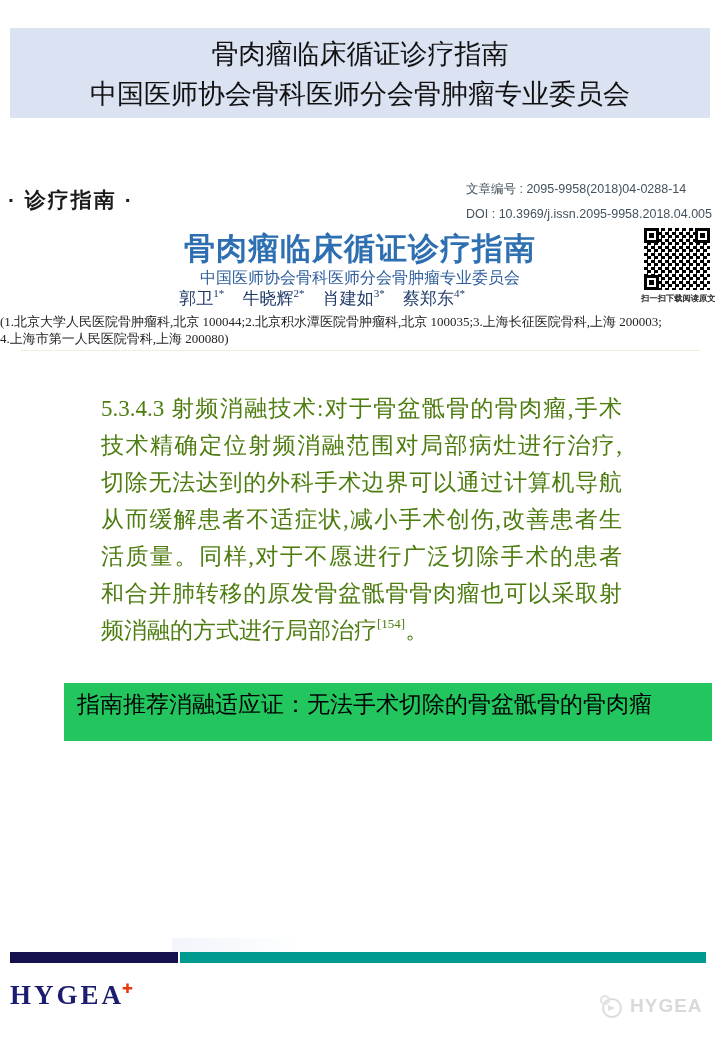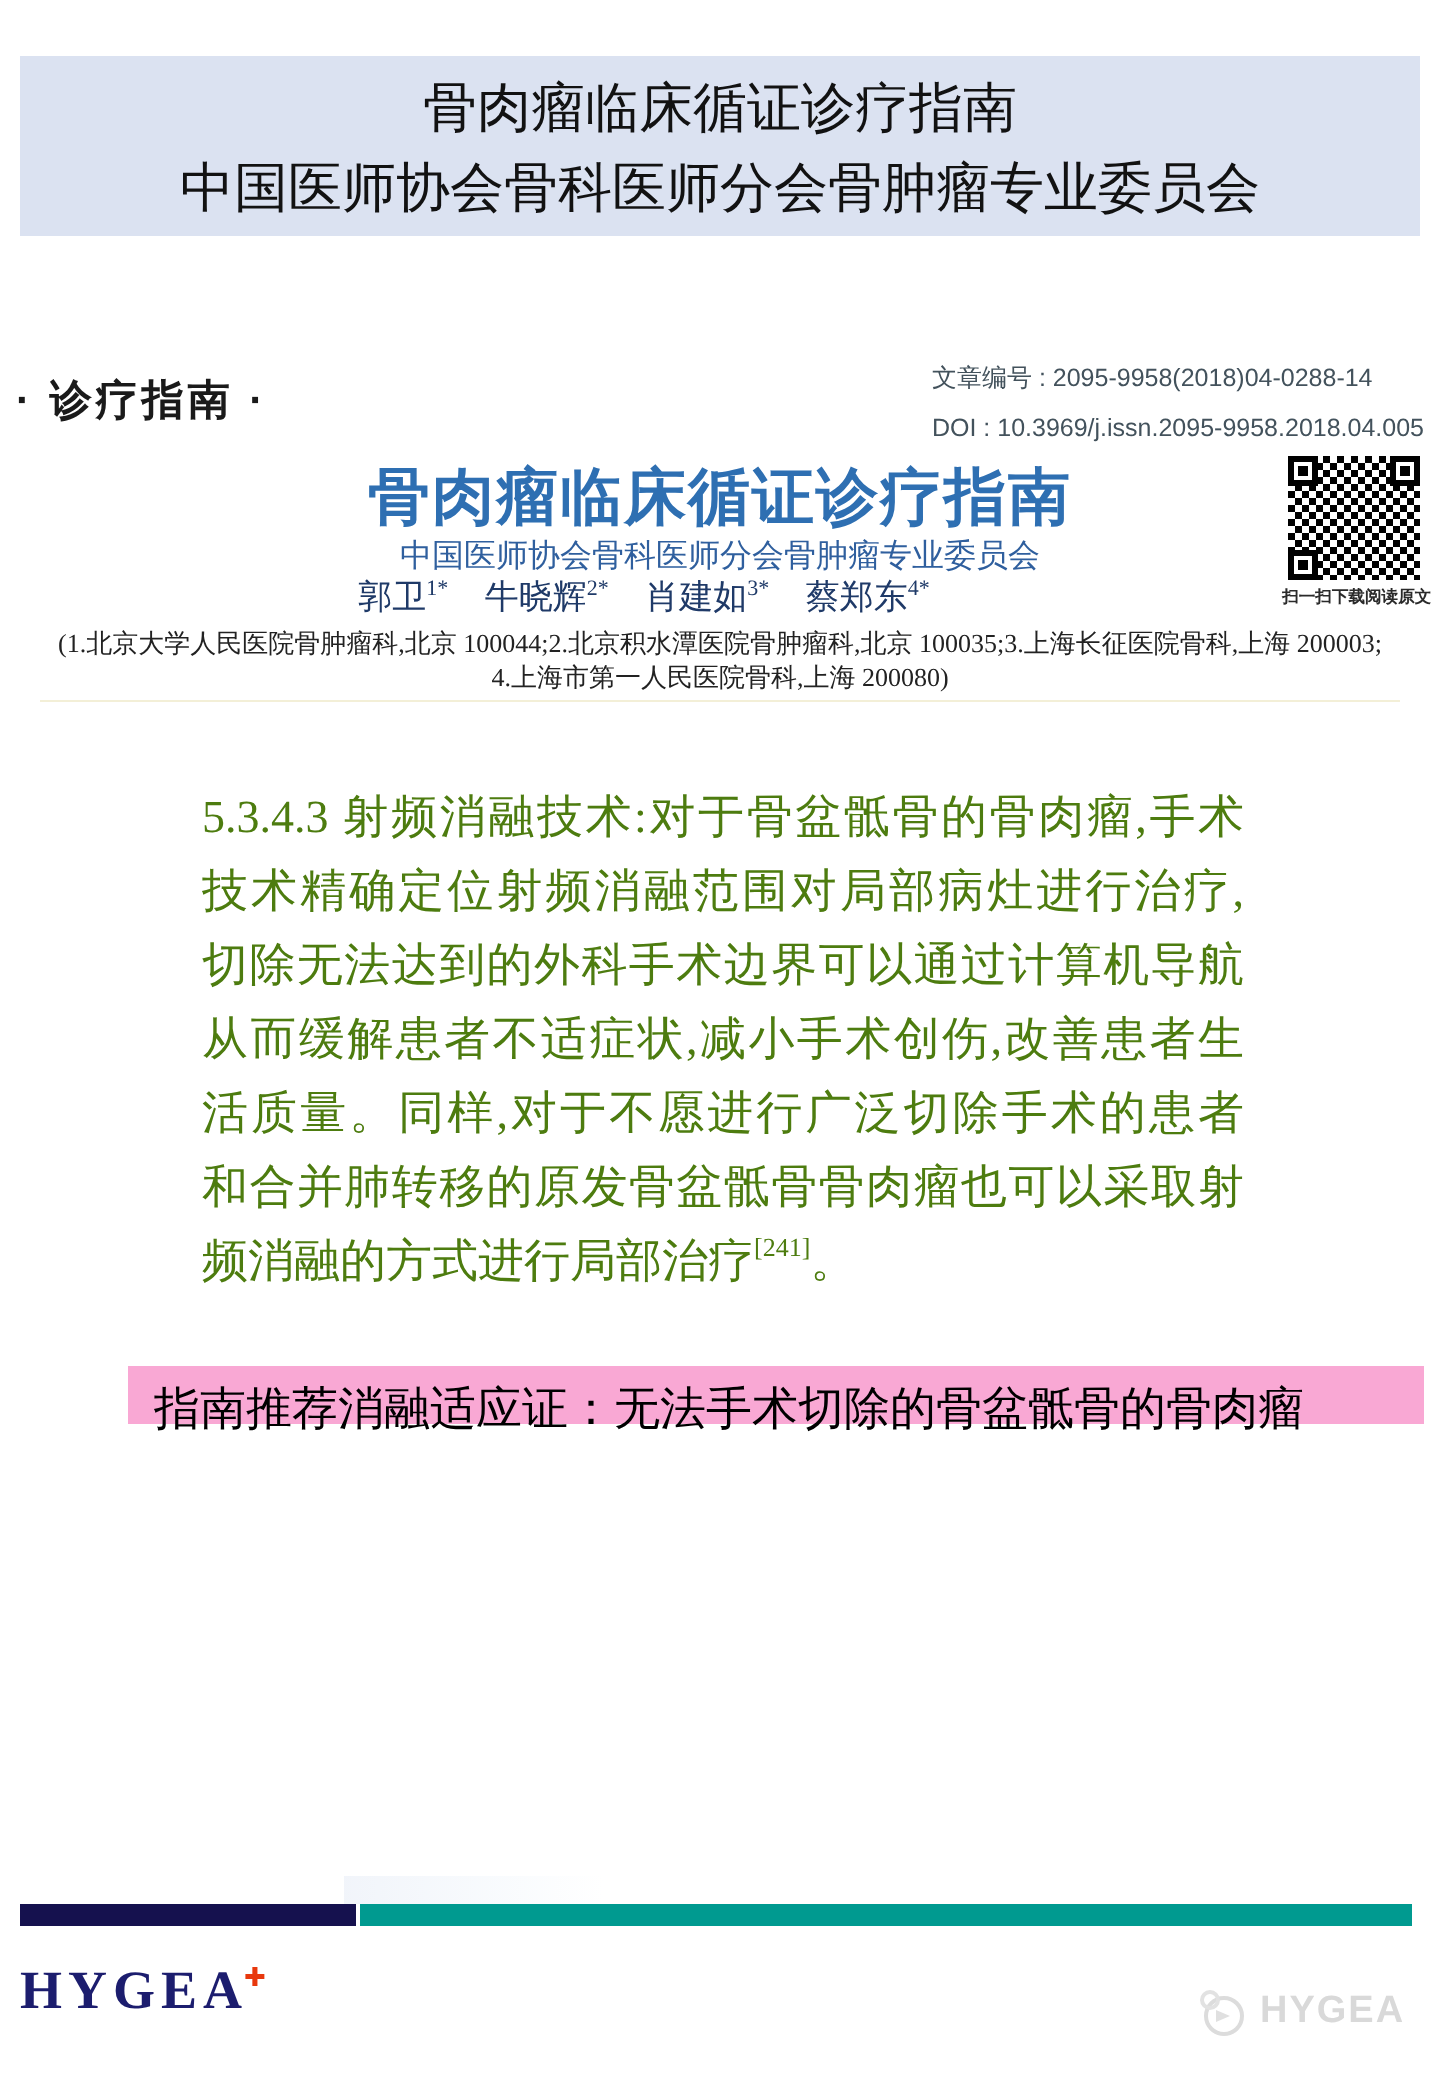--- a/index.html
+++ b/index.html
@@ -20,21 +20,21 @@
 
   
   .art-title{position:absolute;left:0;top:228px;width:720px;text-align:center;
              font-size:31px;font-weight:bold;color:#2e6fb2;letter-spacing:1px;}
   .committee{position:absolute;left:0;top:268px;width:720px;text-align:center;
              font-size:16px;color:#2f5f9e;font-family:"Liberation Serif","DejaVu Serif",serif;}
   .authors{position:absolute;left:0;top:287px;width:644px;text-align:center;
            font-size:17px;color:#1f3a68;font-family:"Liberation Serif","DejaVu Serif",serif;}
   .authors .auth{margin:0 7px;}
   .authors sup{font-size:11px;}
-  .affil{position:absolute;left:0;top:313px;width:720px;text-align:center;
+  .affil{position:absolute;left:0;top:313px;width:720px;text-align:left;
          font-size:13px;line-height:17px;color:#222;
          font-family:"Liberation Serif","DejaVu Serif",serif;}
   .rule{position:absolute;left:20px;top:350px;width:680px;height:1px;background:#f3efd7;}
 
   
   .qr-wrap{position:absolute;left:638px;top:228px;width:78px;}
   .qr{position:relative;width:66px;height:62px;margin-left:6px;
       background:repeating-conic-gradient(#000 0% 25%, #fff 0% 50%);
       background-size:7px 7px;outline:1px solid #fff;}
   .finder{position:absolute;width:15px;height:15px;border:3px solid #000;background:#fff;box-sizing:border-box;}
@@ -45,21 +45,21 @@
 
   
   .body-par{position:absolute;left:101px;top:390px;width:521px;color:#4d7c0f;
             font-family:"Liberation Serif","DejaVu Serif",serif;font-size:23px;}
   .body-par .pline{height:37px;line-height:37px;text-align:justify;text-align-last:justify;
                    text-justify:inter-ideograph;white-space:nowrap;}
   .body-par .pline.last{text-align:left;text-align-last:left;}
   .body-par sup.ref{font-size:13px;position:relative;top:-1px;vertical-align:super;line-height:0;}
 
   
-  .highlight{position:absolute;left:64px;top:683px;width:648px;height:29px;background:#f9a8d4;}
+  .highlight{position:absolute;left:64px;top:683px;width:648px;height:58px;background:#22c55e;}
   .highlight .htext{font-size:23px;line-height:42px;padding-left:13px;color:#000;
                     font-family:"Liberation Sans","DejaVu Sans",sans-serif;white-space:nowrap;}
 
   
   .ghost{position:absolute;left:172px;top:938px;width:130px;height:14px;
          background:linear-gradient(90deg,#eef2f9,#f7fafd 60%,transparent);opacity:.8;}
   .bar-navy{position:absolute;left:10px;top:952px;width:168px;height:11px;background:#15114e;}
   .bar-teal{position:absolute;left:180px;top:952px;width:526px;height:11px;background:#009a90;}
   .logo{position:absolute;left:10px;top:980px;font-family:"Liberation Serif","DejaVu Serif",serif;
         font-weight:bold;font-size:27px;color:#1c1d6e;letter-spacing:3px;}
@@ -114,21 +114,21 @@
     <div class="qr-caption">扫一扫下载阅读原文</div>
   </div>
 
   <div class="body-par">
     <div class="pline">5.3.4.3 射频消融技术:对于骨盆骶骨的骨肉瘤,手术</div>
     <div class="pline">技术精确定位射频消融范围对局部病灶进行治疗,</div>
     <div class="pline">切除无法达到的外科手术边界可以通过计算机导航</div>
     <div class="pline">从而缓解患者不适症状,减小手术创伤,改善患者生</div>
     <div class="pline">活质量。同样,对于不愿进行广泛切除手术的患者</div>
     <div class="pline">和合并肺转移的原发骨盆骶骨骨肉瘤也可以采取射</div>
-    <div class="pline last"><span>频消融的方式进行局部治疗</span><sup class="ref">[241]</sup><span>。</span></div>
+    <div class="pline last"><span>频消融的方式进行局部治疗</span><sup class="ref">[154]</sup><span>。</span></div>
   </div>
 
   <div class="highlight">
     <div class="htext">指南推荐消融适应证：无法手术切除的骨盆骶骨的骨肉瘤</div>
   </div>
 
   <div class="ghost"></div>
   <div class="bar-navy"></div>
   <div class="bar-teal"></div>
 

